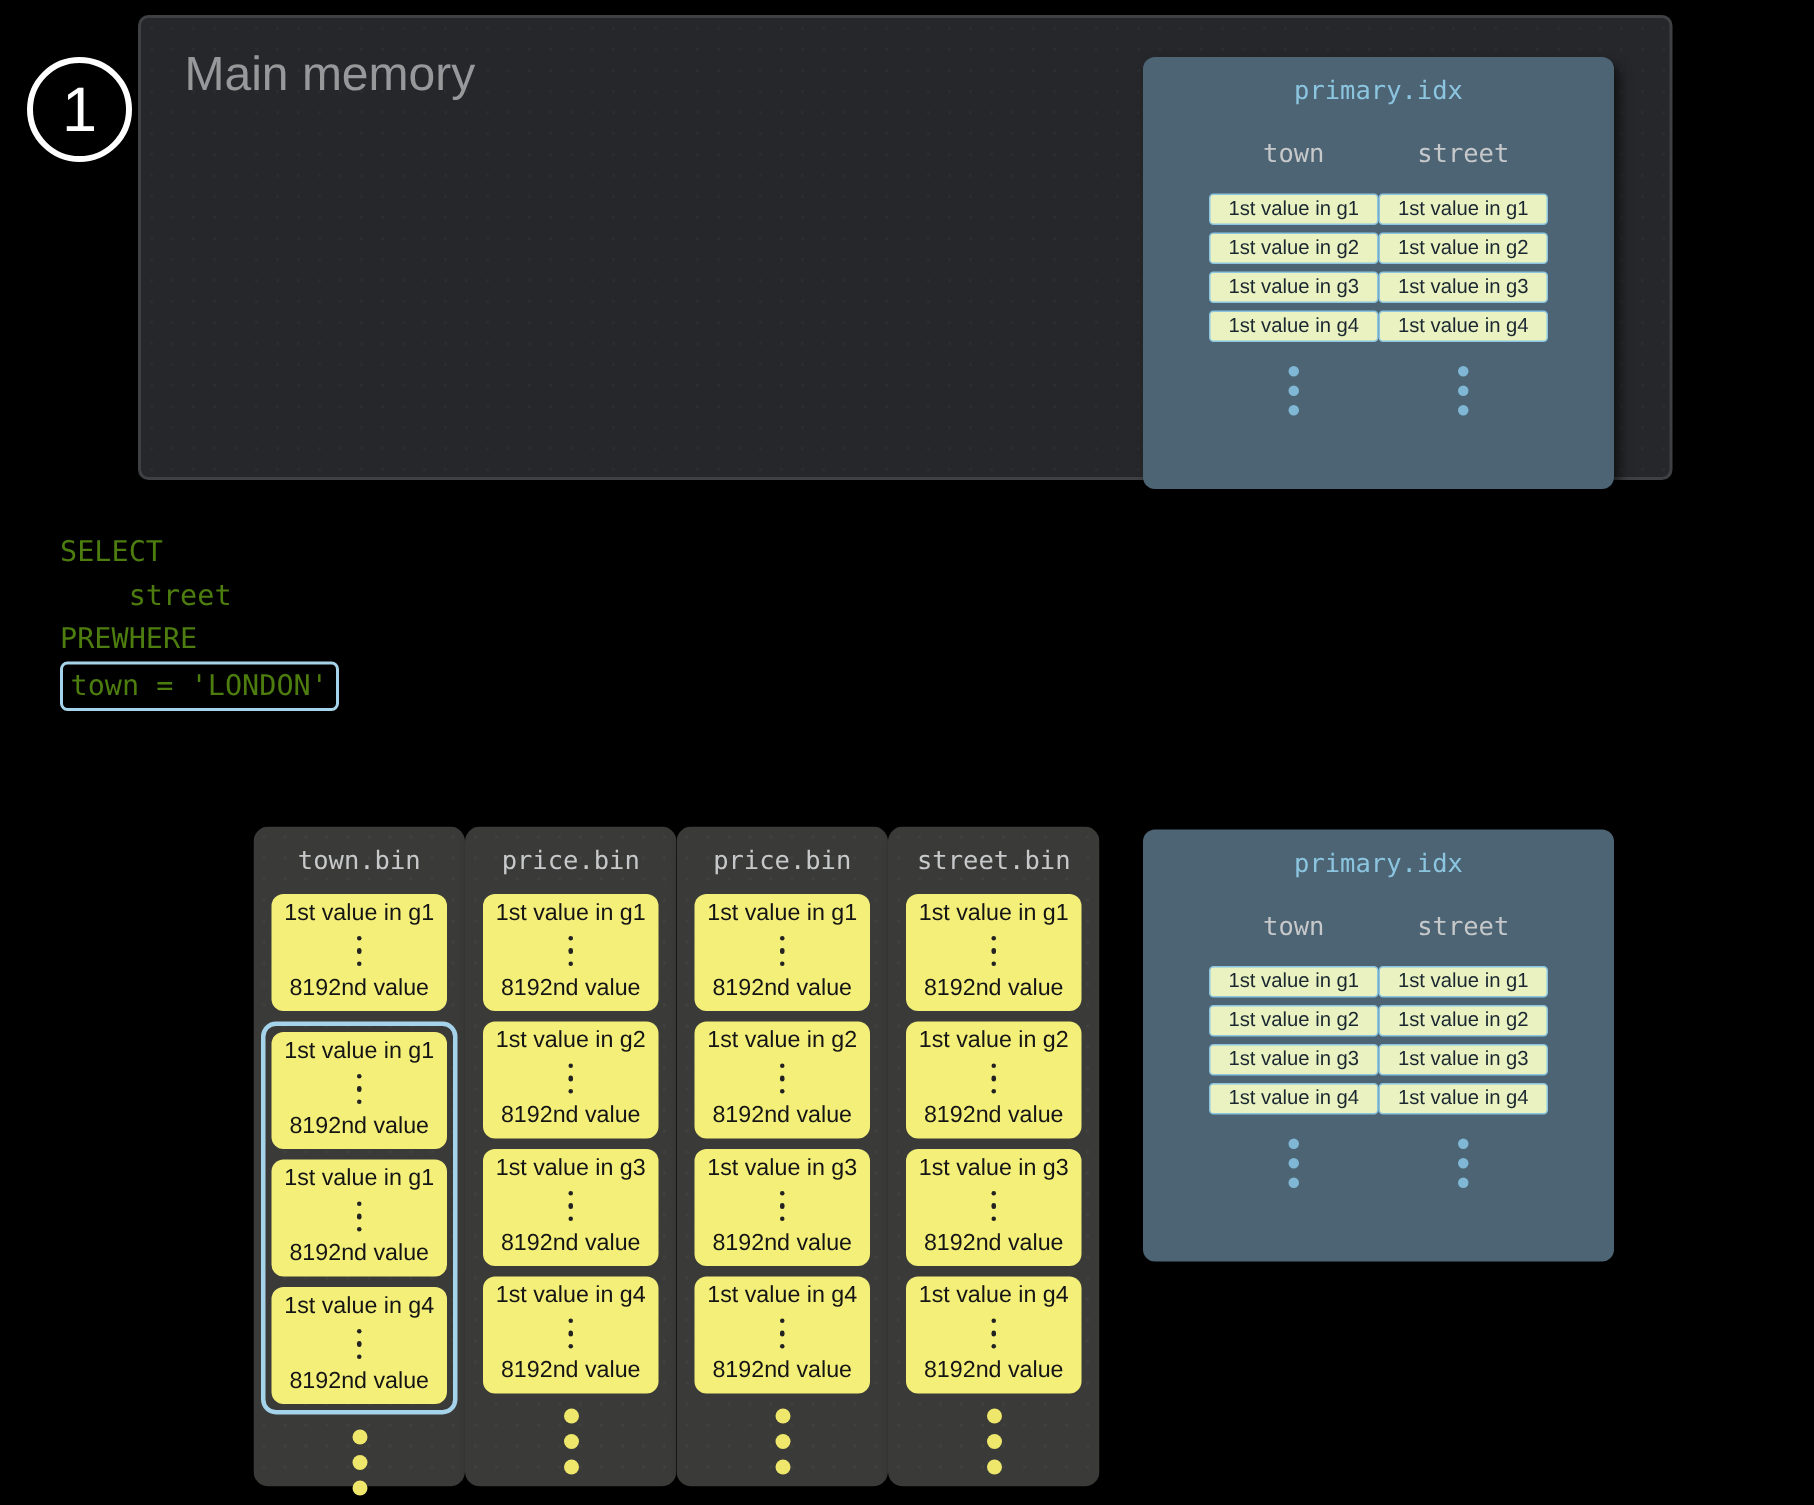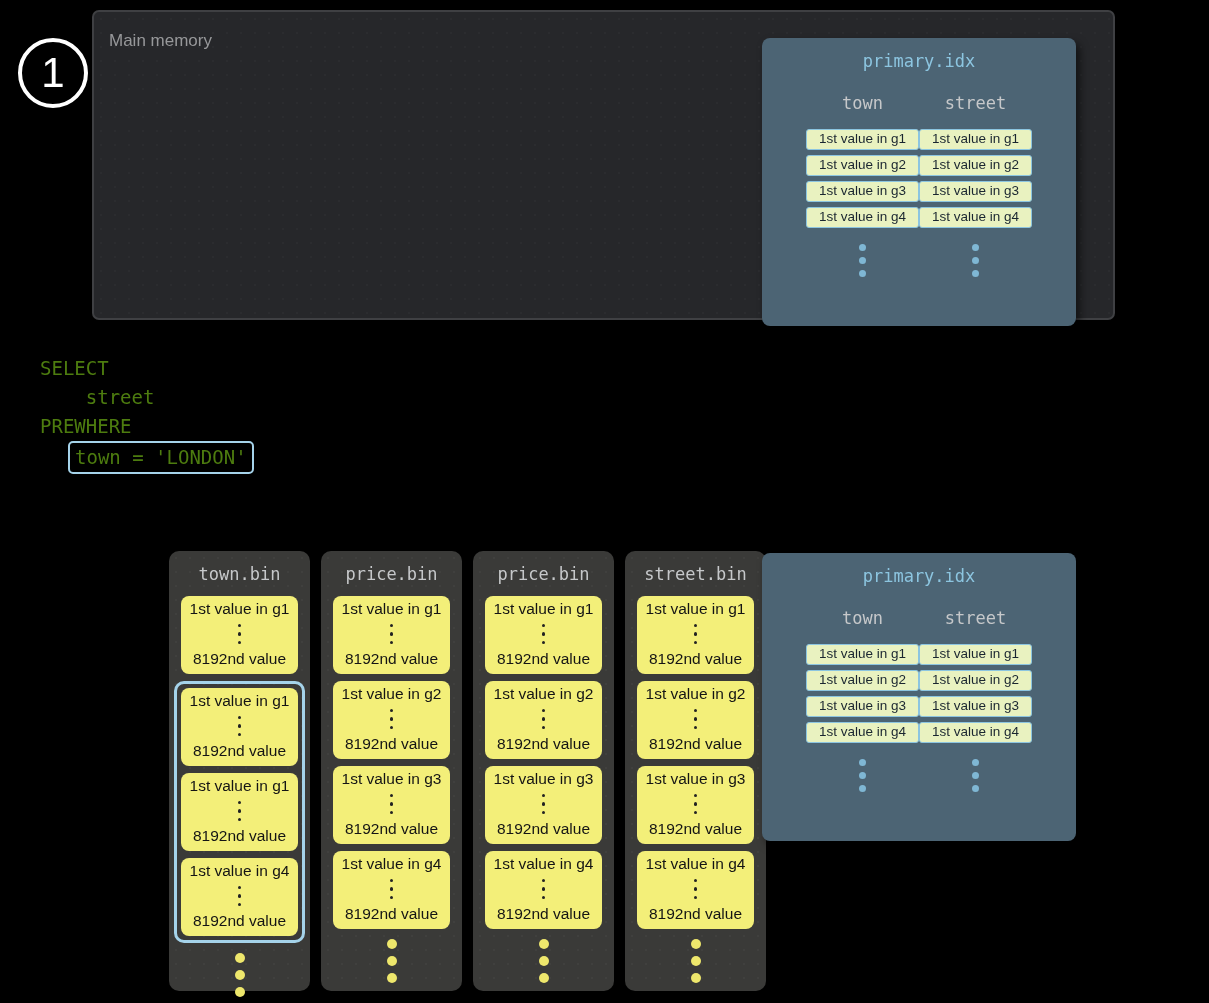--- a/index.html
+++ b/index.html
@@ -10,21 +10,21 @@
   .step-badge{position:absolute;left:18px;top:38px;width:62px;height:62px;border:4px solid #fff;
               border-radius:50%;display:flex;align-items:center;justify-content:center;}
   .step-badge span{color:#fff;font-size:42px;font-weight:300;line-height:1;
                    font-family:"Liberation Sans",sans-serif;}
 
   
   .main-memory{position:absolute;left:92px;top:10px;width:1023px;height:310px;background:#26272a;
                border:2px solid #3f4043;border-radius:7px;box-sizing:border-box;
                background-image:radial-gradient(rgba(255,255,255,0.025) 1px,transparent 1px);
                background-size:14px 14px;}
-  .main-memory-label{position:absolute;left:15px;top:19px;font-size:17px;color:#97989a;}
+  .main-memory-label{position:absolute;left:29px;top:19px;font-size:32px;color:#97989a;}
 
   
   .idx-panel{width:314px;height:288px;background:#4c6474;border-radius:8px;
              box-shadow:4px 5px 8px rgba(0,0,0,0.55);box-sizing:border-box;}
   .idx-panel.in-memory{position:absolute;left:668px;top:26px;}
   .idx-panel.on-disk{position:absolute;left:762px;top:553px;}
   .idx-title{padding-top:13px;text-align:center;color:#8cc5e0;font-size:17px;
              font-family:"DejaVu Sans Mono",monospace;}
   .idx-cols{display:flex;justify-content:center;margin-top:22px;}
   .idx-col{width:113px;display:flex;flex-direction:column;align-items:center;}
@@ -37,25 +37,25 @@
   .vdots i{width:7px;height:7px;border-radius:50%;background:#7fb7d4;display:block;}
   .vdots.yellow{gap:7px;margin-top:10px;}
   .vdots.yellow i{width:10px;height:10px;background:#eee76c;}
 
   
   .sql{position:absolute;left:40px;top:354px;color:#4d7c0f;font-size:19px;line-height:29px;
        font-family:"DejaVu Sans Mono",monospace;}
   .sql-line{white-space:pre;height:29px;}
   .sql-line.last{display:flex;align-items:center;height:33px;}
   .sql-hl{display:inline-block;border:2px solid #a5d3ea;border-radius:5px;padding:0 5px;
-          margin-left:28px;white-space:pre;}
+          white-space:pre;}
   .sql-rest{white-space:pre;}
 
   
-  .bins-row{position:absolute;left:133px;top:551px;display:flex;gap:11px;padding-left:36px;}
+  .bins-row{position:absolute;left:133px;top:551px;display:flex;padding-left:36px;}
   .bin-box{width:141px;height:440px;background:#3a3a38;border-radius:10px;box-sizing:border-box;
            box-shadow:3px 4px 6px rgba(0,0,0,0.5);
            background-image:radial-gradient(rgba(255,255,255,0.03) 1px,transparent 1px);
            background-size:14px 14px;}
   .bin-title{text-align:center;color:#c6c8ca;font-size:17px;font-family:"DejaVu Sans Mono",monospace;
              margin:13px 0 12px;}
   .granules{padding:0 12px;}
   .granule{height:78px;background:#f3ef79;border-radius:8px;margin-bottom:7px;box-sizing:border-box;
            display:flex;flex-direction:column;justify-content:space-between;align-items:center;
            padding:4px 2px 6px;color:#141414;font-size:15.5px;}

